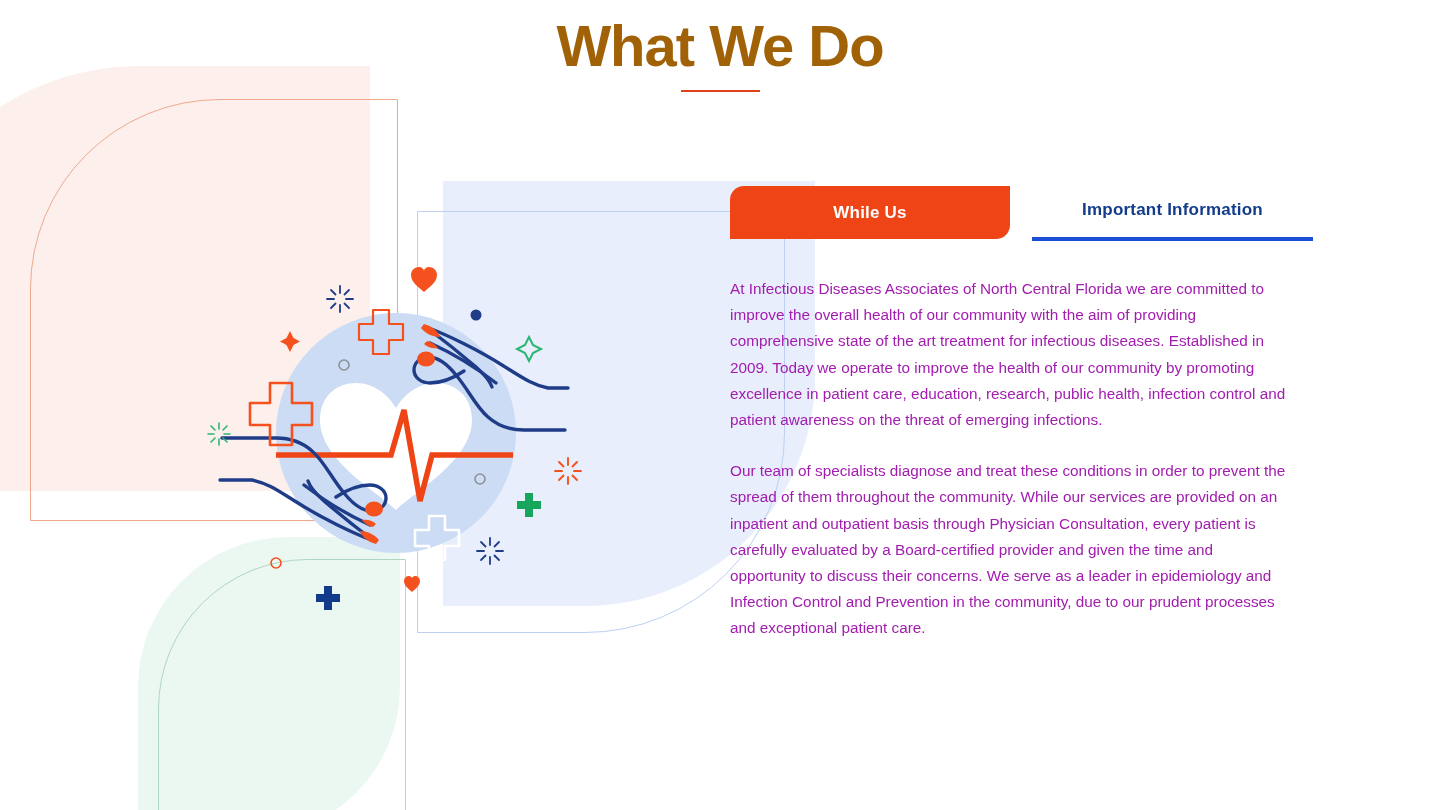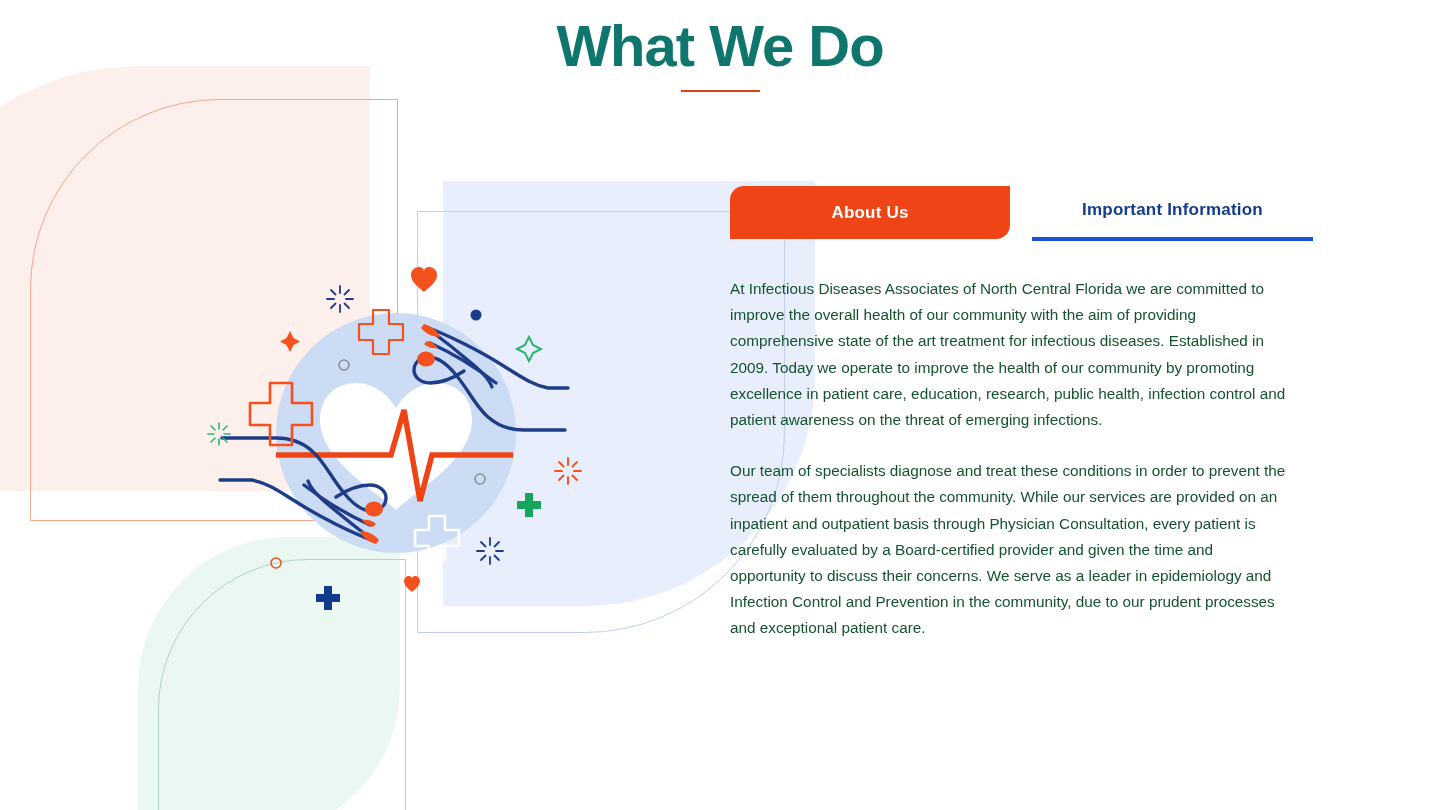--- a/index.html
+++ b/index.html
@@ -6,21 +6,21 @@
   body{
     width:1440px;height:810px;overflow:hidden;position:relative;
     background:#ffffff;
     font-family:"Liberation Sans", sans-serif;
   }
 
   
   .page-title{
     position:absolute;top:14px;left:0;width:1440px;text-align:center;
     font-size:58px;font-weight:bold;letter-spacing:-1px;
-    color:#0f766e;line-height:1.1;
+    color:#a16207;line-height:1.1;
   }
   .title-underline{
     position:absolute;top:90px;left:681px;width:79px;height:2px;
     background:#E0431A;
   }
 
   
   .decor-layer{position:absolute;inset:0;overflow:hidden;}
   .blob{position:absolute;}
 
@@ -88,21 +88,21 @@
     border-bottom:4px solid #1d4ed8;
     height:55px;
     align-items:flex-start;
     padding-top:14px;
     box-sizing:border-box;
   }
 
   
   .copy{
     position:absolute;left:730px;top:276px;width:560px;
-    color:#14532d;font-size:15.3px;line-height:26.2px;
+    color:#a21caf;font-size:15.3px;line-height:26.2px;
   }
   .copy p{margin:0 0 25px 0;}
   .copy p:last-child{margin-bottom:16px;}
 </style>
 </head>
 <body>
 
 <div class="decor-layer">
   <div class="blob blob-pink"></div>
   <div class="rect-orange"></div>
@@ -220,20 +220,20 @@
     <line x1="379" y1="207" x2="383.5" y2="211.5"></line>
         <line x1="392.5" y1="220.5" x2="397" y2="225"></line>
     <line x1="379" y1="225" x2="383.5" y2="220.5"></line>
         <line x1="392.5" y1="211.5" x2="397" y2="207"></line>
   </g>
 
 </svg>
 </div>
 
 <div class="tabs">
-  <div class="tab tab-active">About Us</div>
+  <div class="tab tab-active">While Us</div>
   <div class="tab tab-inactive">Important Information</div>
 </div>
 
 <div class="copy">
   <p>At Infectious Diseases Associates of North Central Florida we are committed to improve the overall health of our community with the aim of providing comprehensive state of the art treatment for infectious diseases. Established in 2009. Today we operate to improve the health of our community by promoting excellence in patient care, education, research, public health, infection control and patient awareness on the threat of emerging infections.</p>
   <p>Our team of specialists diagnose and treat these conditions in order to prevent the spread of them throughout the community. While our services are provided on an inpatient and outpatient basis through Physician Consultation, every patient is carefully evaluated by a Board-certified provider and given the time and opportunity to discuss their concerns. We serve as a leader in epidemiology and Infection Control and Prevention in the community, due to our prudent processes and exceptional patient care.</p>
 </div>
 
 </body></html>

